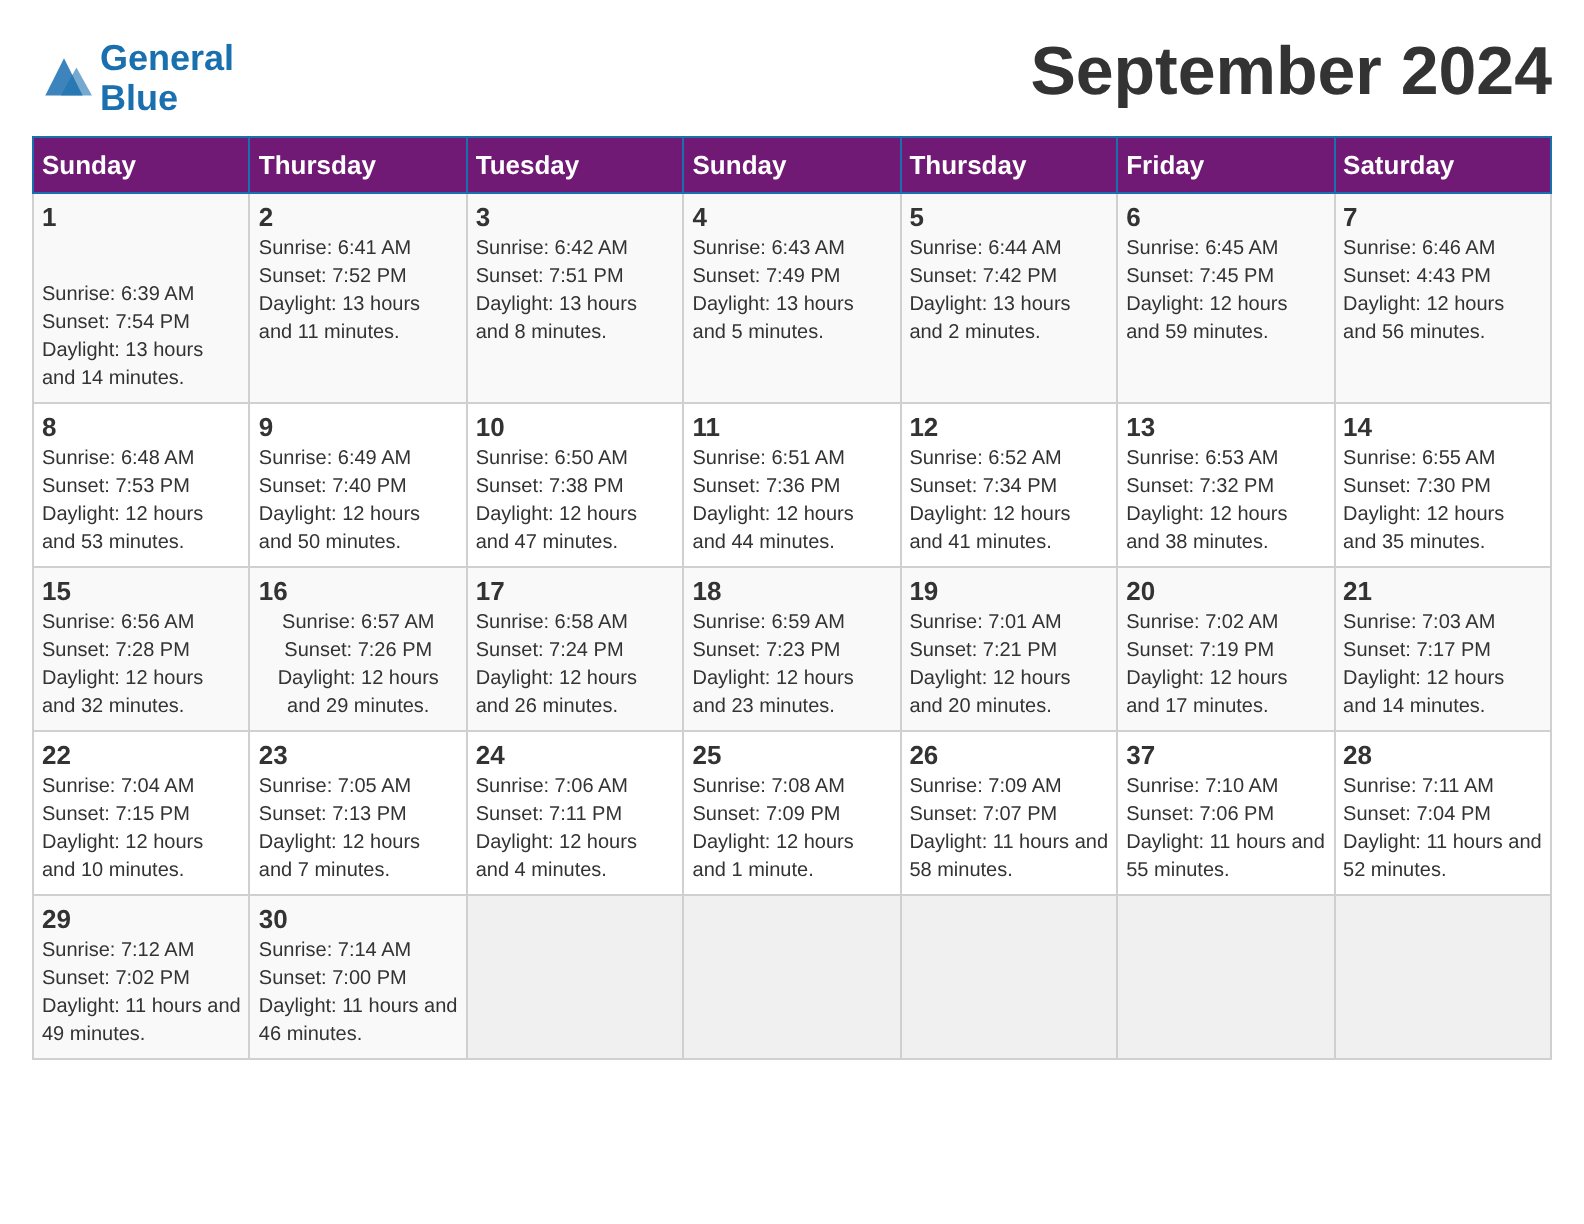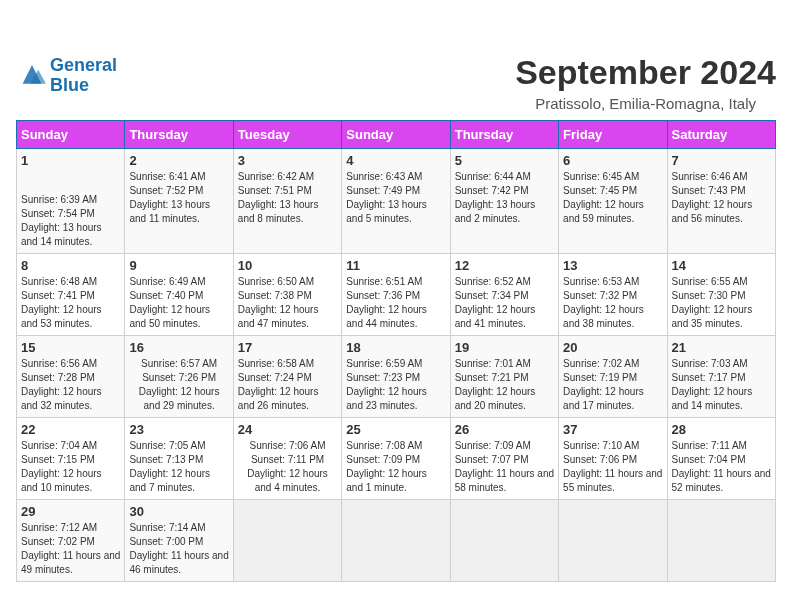--- a/index.html
+++ b/index.html
@@ -8,21 +8,20 @@
       background: #fff;
       width: 792px;
       min-height: 612px;
       padding: 16px;
     }
     .header {
       display: flex;
       align-items: flex-start;
       justify-content: space-between;
       margin-bottom: 8px;
-      margin-top: 36px;
     }
     .logo {
       display: flex;
       align-items: center;
       margin-top: 4px;
     }
     .logo-text {
       font-size: 18px;
       font-weight: bold;
       color: #333;
@@ -49,21 +48,21 @@
       font-size: 15px;
       color: #555;
       margin-top: 2px;
     }
     table {
       width: 100%;
       border-collapse: collapse;
       font-size: 11px;
     }
     thead tr {
-      background: #d946ef;
+      background: #701a75;
       color: #fff;
     }
     thead th {
       padding: 6px 4px;
       text-align: left;
       font-size: 13px;
       font-weight: 600;
       border: 1px solid #1a6faf;
     }
     tbody td {
@@ -101,21 +100,20 @@
     <svg class="logo-icon" viewBox="0 0 40 36" xmlns="http://www.w3.org/2000/svg">
       <polygon points="8,28 20,4 32,28" fill="#1a6faf" opacity="0.85"></polygon>
       <polygon points="18,28 28,10 38,28" fill="#1a6faf" opacity="0.6"></polygon>
     </svg>
     <div class="logo-text">
       <span>General</span><br><span>Blue</span>
     </div>
   </div>
   <div class="title-section">
     <div class="month-title">September 2024</div>
-    <div class="location">Pratissolo, Emilia-Romagna, Italy</div>
   </div>
 </div>
 
 <table>
   <thead>
     <tr>
     <th>Sunday</th>
         <th>Thursday</th>
         <th>Tuesday</th>
         <th>Sunday</th>
@@ -158,29 +156,29 @@
         </td>
         <td>
           <span class="day-num">6</span>
           <div class="day-info" style="white-space: pre-line;">Sunrise: 6:45 AM
 Sunset: 7:45 PM
 Daylight: 12 hours and 59 minutes.</div>
         </td>
         <td>
           <span class="day-num">7</span>
           <div class="day-info" style="white-space: pre-line;">Sunrise: 6:46 AM
-Sunset: 7:43 PM
+Sunset: 4:43 PM
 Daylight: 12 hours and 56 minutes.</div>
         </td>
       </tr>
       <tr>
         <td>
           <span class="day-num">8</span>
           <div class="day-info" style="white-space: pre-line;">Sunrise: 6:48 AM
-Sunset: 7:41 PM
+Sunset: 7:53 PM
 Daylight: 12 hours and 53 minutes.</div>
         </td>
         <td>
           <span class="day-num">9</span>
           <div class="day-info" style="white-space: pre-line;">Sunrise: 6:49 AM
 Sunset: 7:40 PM
 Daylight: 12 hours and 50 minutes.</div>
         </td>
         <td>
           <span class="day-num">10</span>
@@ -265,21 +263,21 @@
 Daylight: 12 hours and 10 minutes.</div>
         </td>
         <td>
           <span class="day-num">23</span>
           <div class="day-info" style="white-space: pre-line;">Sunrise: 7:05 AM
 Sunset: 7:13 PM
 Daylight: 12 hours and 7 minutes.</div>
         </td>
         <td>
           <span class="day-num">24</span>
-          <div class="day-info" style="white-space: pre-line; text-align: center;">Sunrise: 7:06 AM
+          <div class="day-info" style="white-space: pre-line;">Sunrise: 7:06 AM
 Sunset: 7:11 PM
 Daylight: 12 hours and 4 minutes.</div>
         </td>
         <td>
           <span class="day-num">25</span>
           <div class="day-info" style="white-space: pre-line;">Sunrise: 7:08 AM
 Sunset: 7:09 PM
 Daylight: 12 hours and 1 minute.</div>
         </td>
         <td>

